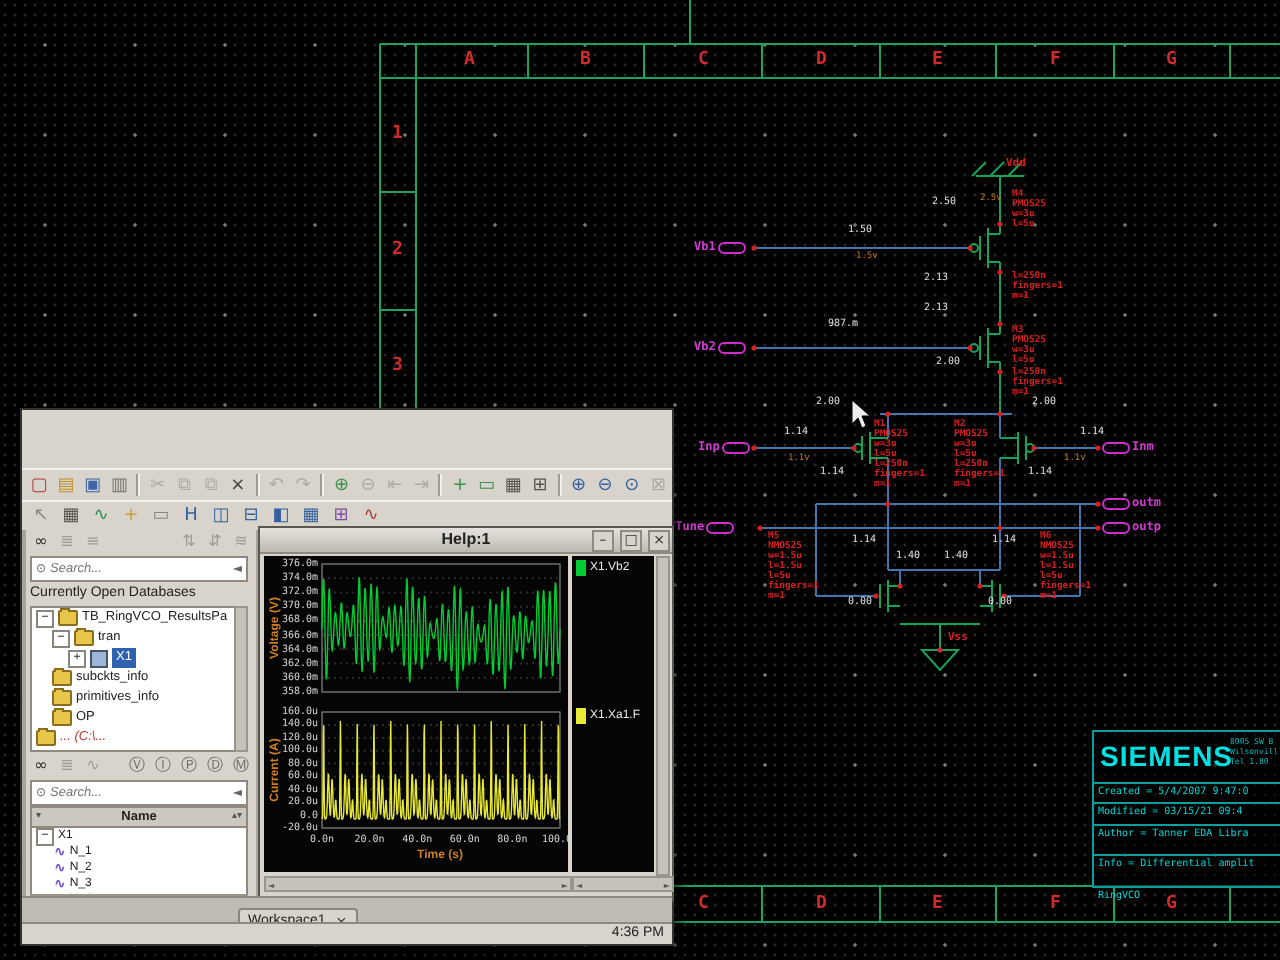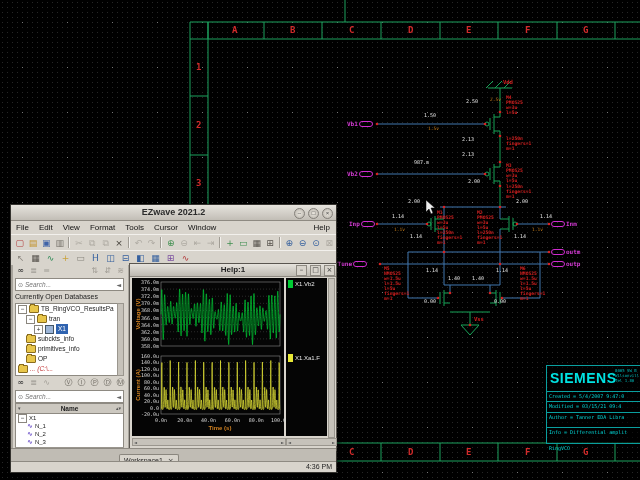--- a/index.html
+++ b/index.html
@@ -309,29 +309,20 @@
     <div id="tb-rows">
         <div class="tb-row" style="height: 7px;">Created = 5/4/2007 9:47:0</div>
         <div class="tb-row" style="height: 8px;">Modified = 03/15/21 09:4</div>
         <div class="tb-row" style="height: 12px;">Author = Tanner EDA Libra</div>
         <div class="tb-row" style="height: 13px;">Info = Differential amplit</div>
         <div class="tb-row" style="height: 14px;">RingVCO</div>
       </div>
   </div>
 
   <div id="ezwave">
-    <div id="ez-titlebar">
-      <span>EZwave 2021.2</span>
-      <span class="tb-btns" id="ez-btns">
-          <span class="tbtn">–</span>
-          <span class="tbtn">□</span>
-          <span class="tbtn">×</span>
-        </span>
-    </div>
-    <div id="ez-menubar"><span class="menu-item">File</span><span class="menu-item">Edit</span><span class="menu-item">View</span><span class="menu-item">Format</span><span class="menu-item">Tools</span><span class="menu-item">Cursor</span><span class="menu-item">Window</span><span class="menu-item menu-help">Help</span></div>
     <div class="toolbar" id="ez-toolbar1">
         <span class="ticon" style="color: rgb(178, 59, 59);">▢</span>
         <span class="ticon" style="color: rgb(194, 146, 42);">▤</span>
         <span class="ticon" style="color: rgb(63, 99, 168);">▣</span>
         <span class="ticon" style="color: rgb(119, 115, 107);">▥</span>
         <span class="tsep"></span>
         <span class="ticon" style="color: rgb(160, 156, 148); opacity: 0.75;">✂</span>
         <span class="ticon" style="color: rgb(160, 156, 148); opacity: 0.75;">⧉</span>
         <span class="ticon" style="color: rgb(160, 156, 148); opacity: 0.75;">⧉</span>
         <span class="ticon" style="color: rgb(68, 64, 58);">×</span>

